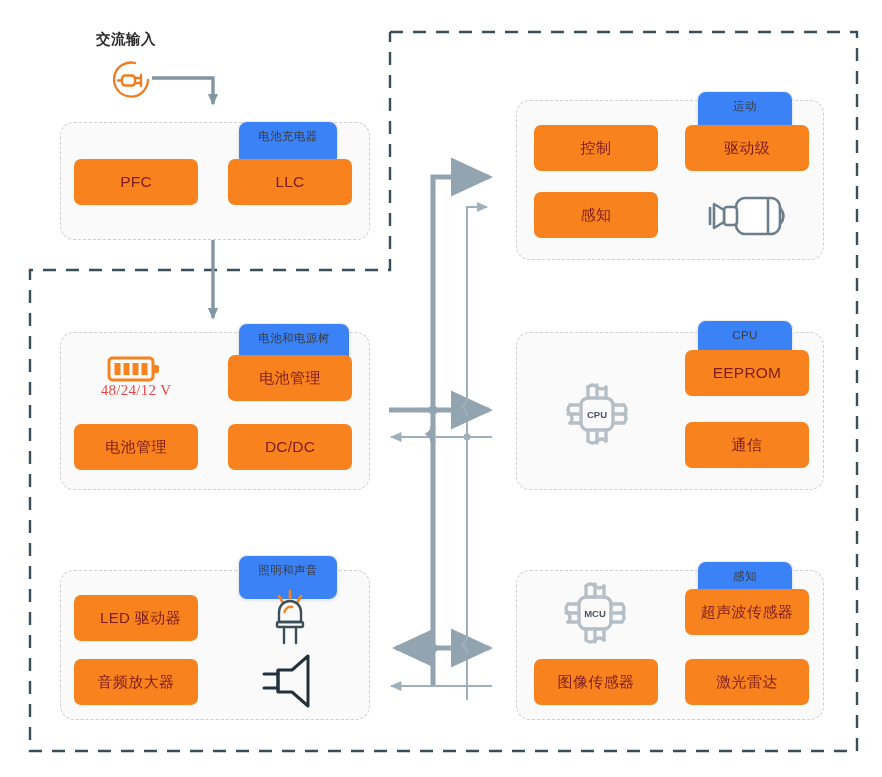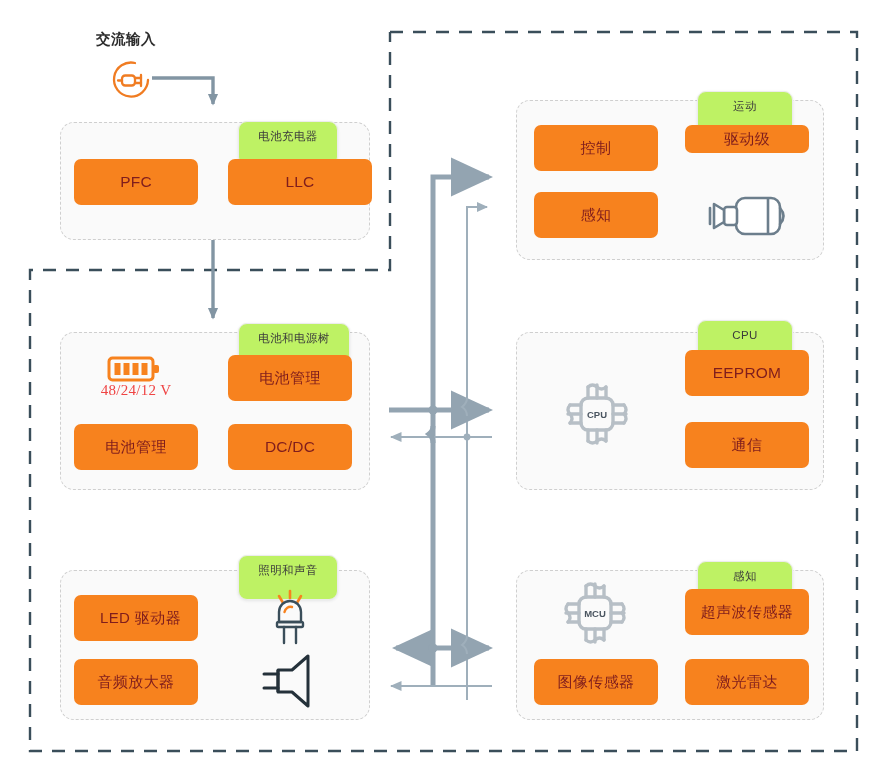--- a/index.html
+++ b/index.html
@@ -17,21 +17,21 @@
   
   .panel{
     position:absolute;
     background:#fafafa;
     border:1px dashed #cfcfcf;
     border-radius:14px;
     box-sizing:border-box;
   }
   .panel-label{
     position:absolute;
-    background:#bef264;
+    background:#3b82f6;
     border:1px solid #ececec;
     border-radius:9px;
     box-shadow:0 1px 3px rgba(40,50,60,.10);
     font-size:11.5px;
     color:#3b3b3b;
     line-height:1;
     padding:9px 16px 22px 16px;
     white-space:nowrap;
     text-align:center;
     box-sizing:border-box;
@@ -131,21 +131,21 @@
       <rect x="14" y="19.5" width="13" height="10" rx="3.2" fill="none" stroke="#F07C22" stroke-width="2.3"></rect>
       <path d="M27,22 L33,22 M27,27 L33,27" fill="none" stroke="#F07C22" stroke-width="2.3" stroke-linecap="round"></path>
       <path d="M33,19 L33,30" fill="none" stroke="#F07C22" stroke-width="2.3" stroke-linecap="round"></path>
       <path d="M10,24.5 L14,24.5" fill="none" stroke="#F07C22" stroke-width="2.3" stroke-linecap="round"></path>
     </svg>
   </div>
 
   <div class="panel" style="left:60px;top:122px;width:310px;height:118px;"></div>
   <div class="panel-label" style="left:238px;top:121px;width:100px;">电池充电器</div>
   <div class="blk lat" style="left:74px;top:159px;width:124px;height:46px;">PFC</div>
-  <div class="blk lat" style="left:228px;top:159px;width:144px;height:46px;">LLC</div>
+  <div class="blk lat" style="left:228px;top:159px;width:124px;height:46px;">LLC</div>
 
   <div class="panel" style="left:60px;top:332px;width:310px;height:158px;"></div>
   <div class="panel-label" style="left:238px;top:323px;width:112px;">电池和电源树</div>
 
   <div class="iconbox" style="left:107px;top:354px;width:58px;height:30px;">
     <svg width="58" height="30" viewBox="0 0 58 30">
       <rect x="2" y="4" width="44" height="22" rx="3.5" fill="none" stroke="#F7821E" stroke-width="3"></rect>
       <rect x="46" y="11" width="6" height="8" rx="2" fill="#F7821E"></rect>
       <rect x="7.5" y="9" width="6" height="12" fill="#F7821E"></rect>
       <rect x="16.5" y="9" width="6" height="12" fill="#F7821E"></rect>
@@ -186,21 +186,21 @@
       <path d="M22,18 L36,18 L52,4 L52,54 L36,40 L22,40 Z" fill="none" stroke="#24313A" stroke-width="3" stroke-linejoin="round"></path>
       <path d="M8,22 L22,22 M8,36 L22,36" fill="none" stroke="#24313A" stroke-width="3" stroke-linecap="round"></path>
       <path d="M22,18 L22,40" fill="none" stroke="#24313A" stroke-width="3"></path>
     </svg>
   </div>
 
   <div class="panel" style="left:516px;top:100px;width:308px;height:160px;"></div>
   <div class="panel-label" style="left:697px;top:91px;width:96px;">运动</div>
 
   <div class="blk" style="left:534px;top:125px;width:124px;height:46px;">控制</div>
-  <div class="blk" style="left:685px;top:125px;width:124px;height:28px;">驱动级</div>
+  <div class="blk" style="left:685px;top:125px;width:124px;height:46px;">驱动级</div>
   <div class="blk" style="left:534px;top:192px;width:124px;height:46px;">感知</div>
 
   <div class="iconbox" style="left:700px;top:190px;width:96px;height:52px;">
     <svg width="96" height="52" viewBox="0 0 96 52">
       <rect x="36" y="8" width="44" height="36" rx="9" fill="#ffffff" stroke="#6C7E8C" stroke-width="2.6"></rect>
       <path d="M68,9 L68,43" fill="none" stroke="#6C7E8C" stroke-width="2.6"></path>
       <path d="M80,18 q7,8 0,16" fill="none" stroke="#6C7E8C" stroke-width="2.6" stroke-linecap="round"></path>
       <rect x="24" y="17" width="13" height="18" rx="3" fill="#ffffff" stroke="#6C7E8C" stroke-width="2.6"></rect>
       <path d="M14,14 L24,20 L24,32 L14,38 Z" fill="#ffffff" stroke="#6C7E8C" stroke-width="2.6" stroke-linejoin="round"></path>
       <path d="M10,18 L10,34" fill="none" stroke="#6C7E8C" stroke-width="2.6" stroke-linecap="round"></path>

